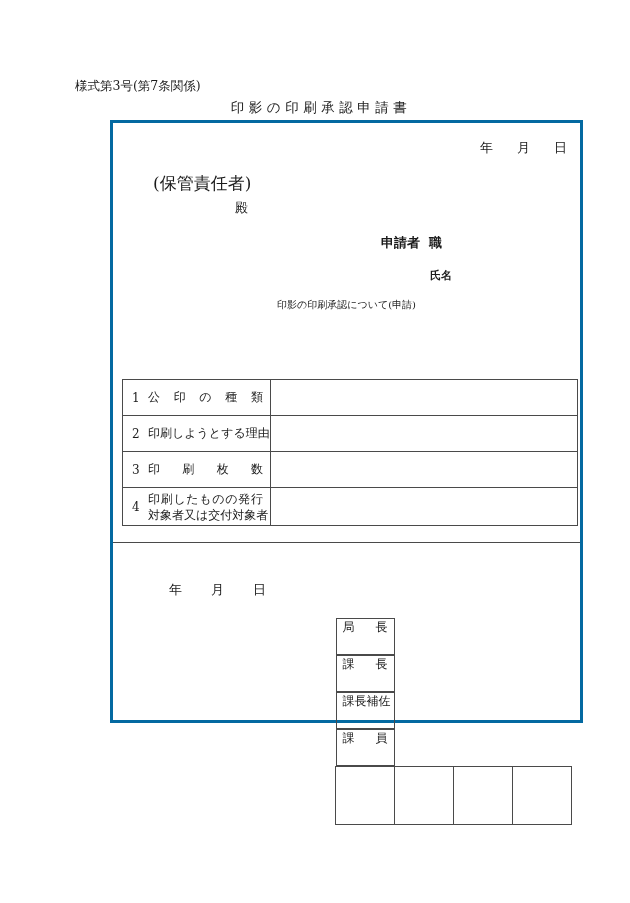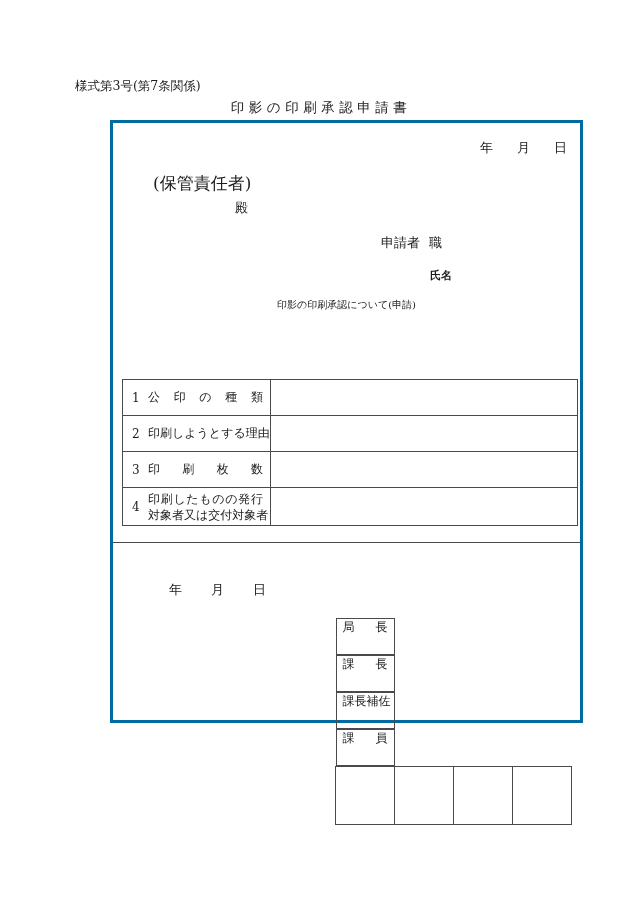--- a/index.html
+++ b/index.html
@@ -16,21 +16,21 @@
   }
   .form-box {
     position:absolute; left:78px; top:120px; width:473px; height:603px;
     border:3px solid #0369a1;
     margin-left:32px;
   }
   .date-top { position:absolute; top:16px; right:13px; font-size:13px; }
   .date-top .gap { margin-left:24px; }
   .custodian { position:absolute; left:40px; top:49px; font-size:17px; }
   .dono { position:absolute; left:122px; top:76px; font-size:13px; }
-  .applicant-line { position:absolute; left:268px; top:111px; font-size:13px; }
+  .applicant-line { position:absolute; left:268px; top:111px; font-size:13px;font-weight:bold; }
   .applicant-line .job { margin-left:9px; }
   .name-line { position:absolute; left:317px; top:145px; font-size:11px;font-weight:bold; }
   .subject { position:absolute; left:0; top:175px; width:100%; text-align:center; font-size:10px; }
   .body-line { position:absolute; left:16px; top:220px; font-size:12.5px; white-space:nowrap; }
 
   table { border-collapse:collapse; }
   td { border:1px solid #4a4a4a; vertical-align:middle; }
 
   .main-table { position:absolute; left:9px; top:256px; width:455px; table-layout:fixed; }
   .main-table td.c-label { width:148px; height:36px; padding:0 7px 0 9px; font-size:12px; }

